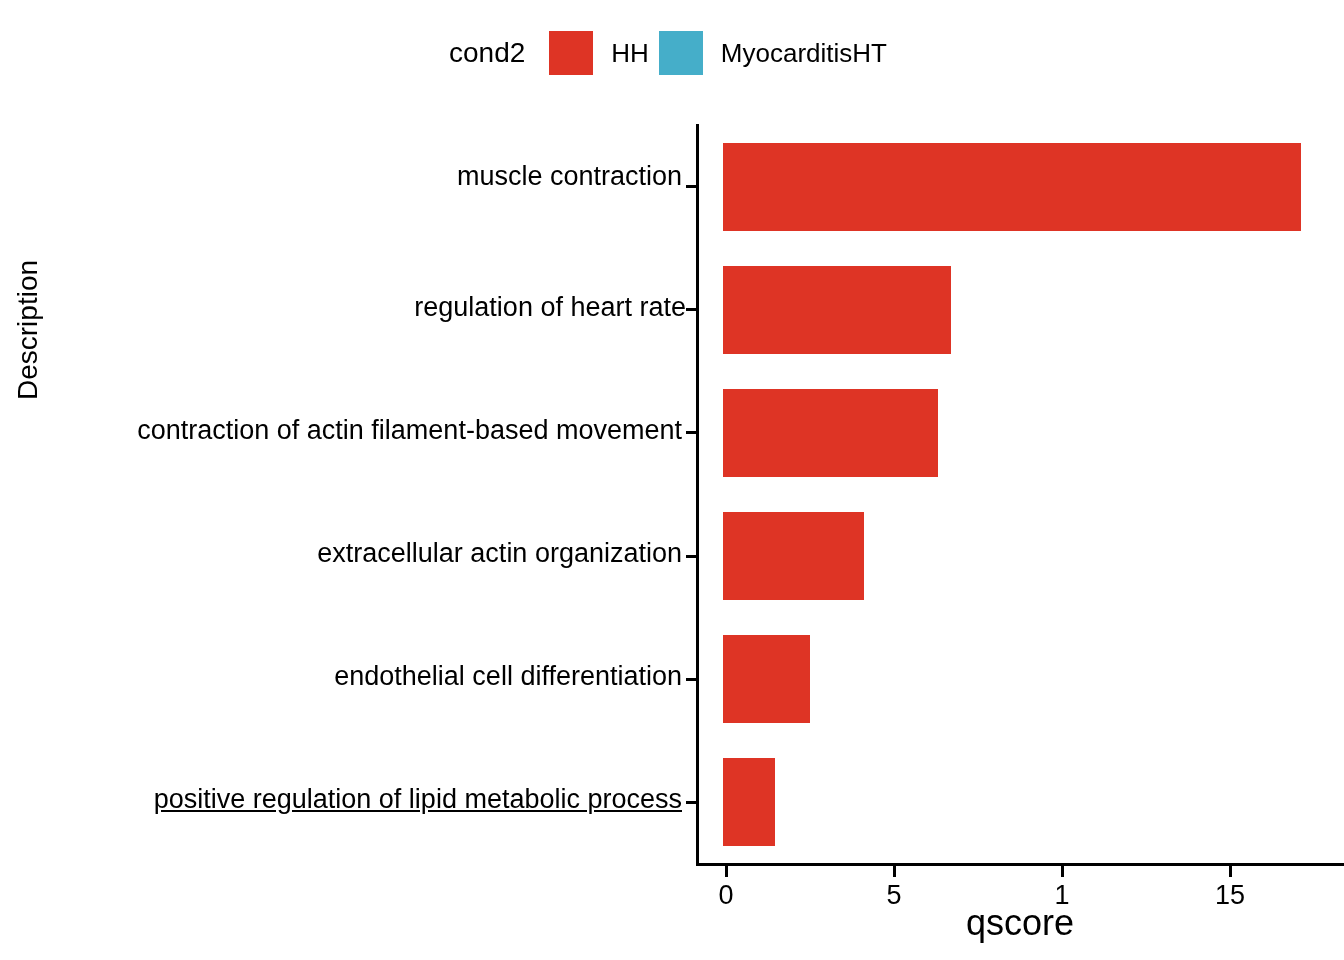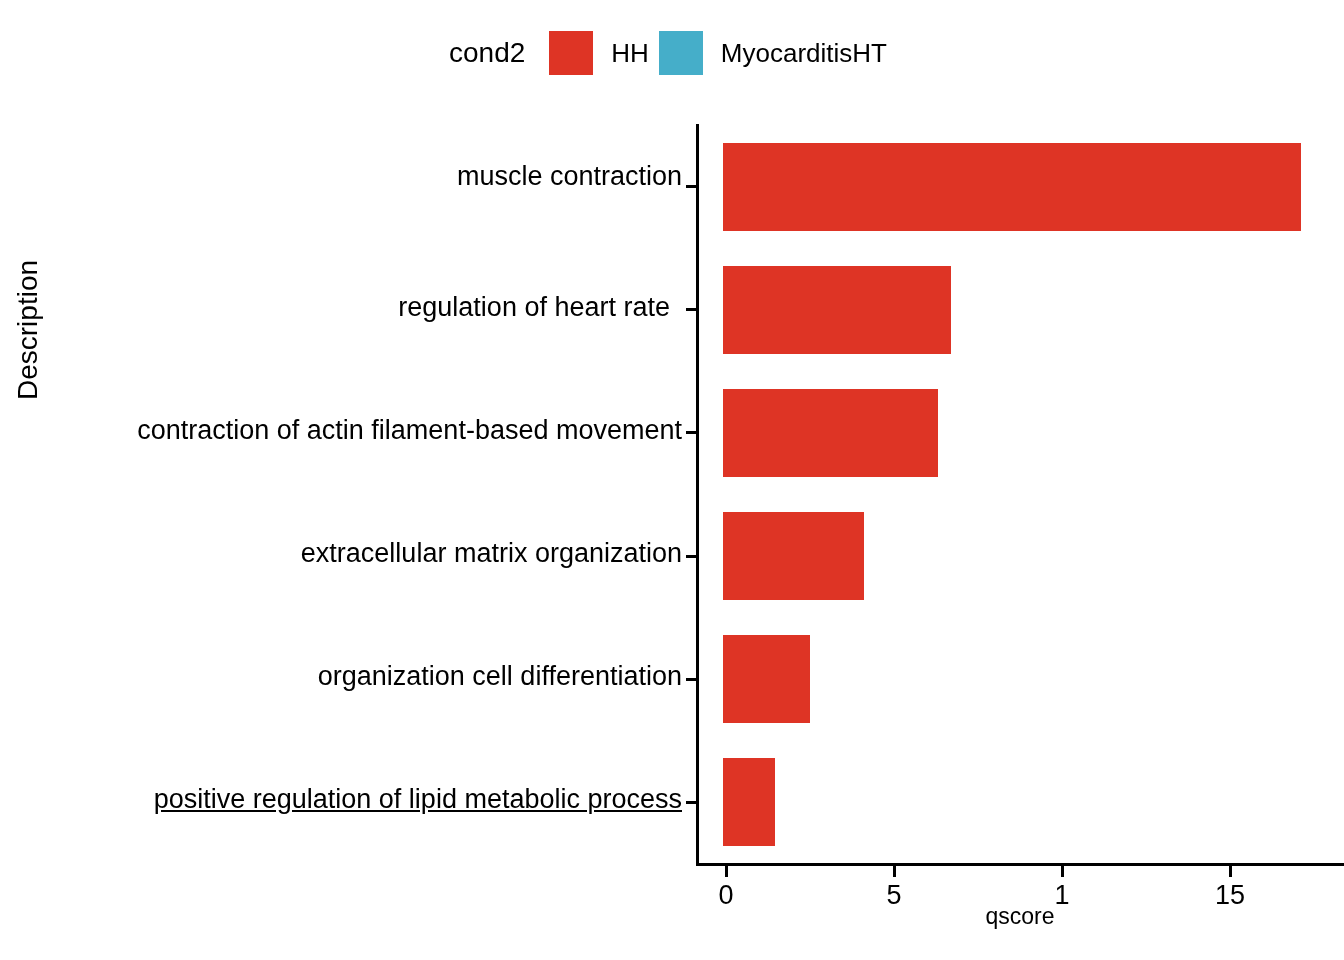--- a/index.html
+++ b/index.html
@@ -77,21 +77,21 @@
     white-space: nowrap;
   }
 
   
   #x-axis-title {
     position: absolute;
     left: 696px;
     top: 905px;
     width: 648px;
     text-align: center;
-    font-size: 23px;
+    font-size: 36px;
     line-height: 1;
   }
 
   
   #panel {
     position: absolute;
     left: 696px;
     top: 125px;
     width: 648px;
     height: 739px;
@@ -187,27 +187,27 @@
   <div id="y-axis-title">Description</div>
   <div id="x-axis-title">qscore</div>
 
   <div id="axis-line-y"></div>
   <div id="axis-line-x"></div>
 
   <div id="y-ticks">
       <div class="y-tick" style="top: 185.083px;"></div>
       <div class="y-tick-label" style="left: 36px; right: auto; width: 646px; top: 163px;">muscle contraction</div>
       <div class="y-tick" style="top: 308.25px;"></div>
-      <div class="y-tick-label" style="left: 24px; right: auto; width: 646px; top: 293.75px;">regulation of heart rate</div>
+      <div class="y-tick-label" style="left: 40px; right: auto; width: 646px; top: 293.75px;">regulation of heart rate</div>
       <div class="y-tick" style="top: 431.417px;"></div>
       <div class="y-tick-label" style="left: 36px; right: auto; width: 646px; top: 416.917px;">contraction of actin filament-based movement</div>
       <div class="y-tick" style="top: 554.583px;"></div>
-      <div class="y-tick-label" style="left: 36px; right: auto; width: 646px; top: 540.083px;">extracellular matrix organization</div>
+      <div class="y-tick-label" style="left: 36px; right: auto; width: 646px; top: 540.083px;">extracellular actin organization</div>
       <div class="y-tick" style="top: 677.75px;"></div>
-      <div class="y-tick-label" style="left: 36px; right: auto; width: 646px; top: 663.25px;">organization cell differentiation</div>
+      <div class="y-tick-label" style="left: 36px; right: auto; width: 646px; top: 663.25px;">endothelial cell differentiation</div>
       <div class="y-tick" style="top: 800.917px;"></div>
       <div class="y-tick-label" style="left: 36px; right: auto; width: 646px; top: 786.417px; text-decoration: underline;">positive regulation of lipid metabolic process</div>
     </div>
 
   <div id="x-ticks">
       <div class="x-tick" style="left: 724.5px;"></div>
       <div class="x-tick-label" style="left: 726px;">0</div>
       <div class="x-tick" style="left: 892.5px;"></div>
       <div class="x-tick-label" style="left: 894px;">5</div>
       <div class="x-tick" style="left: 1060.5px;"></div>

